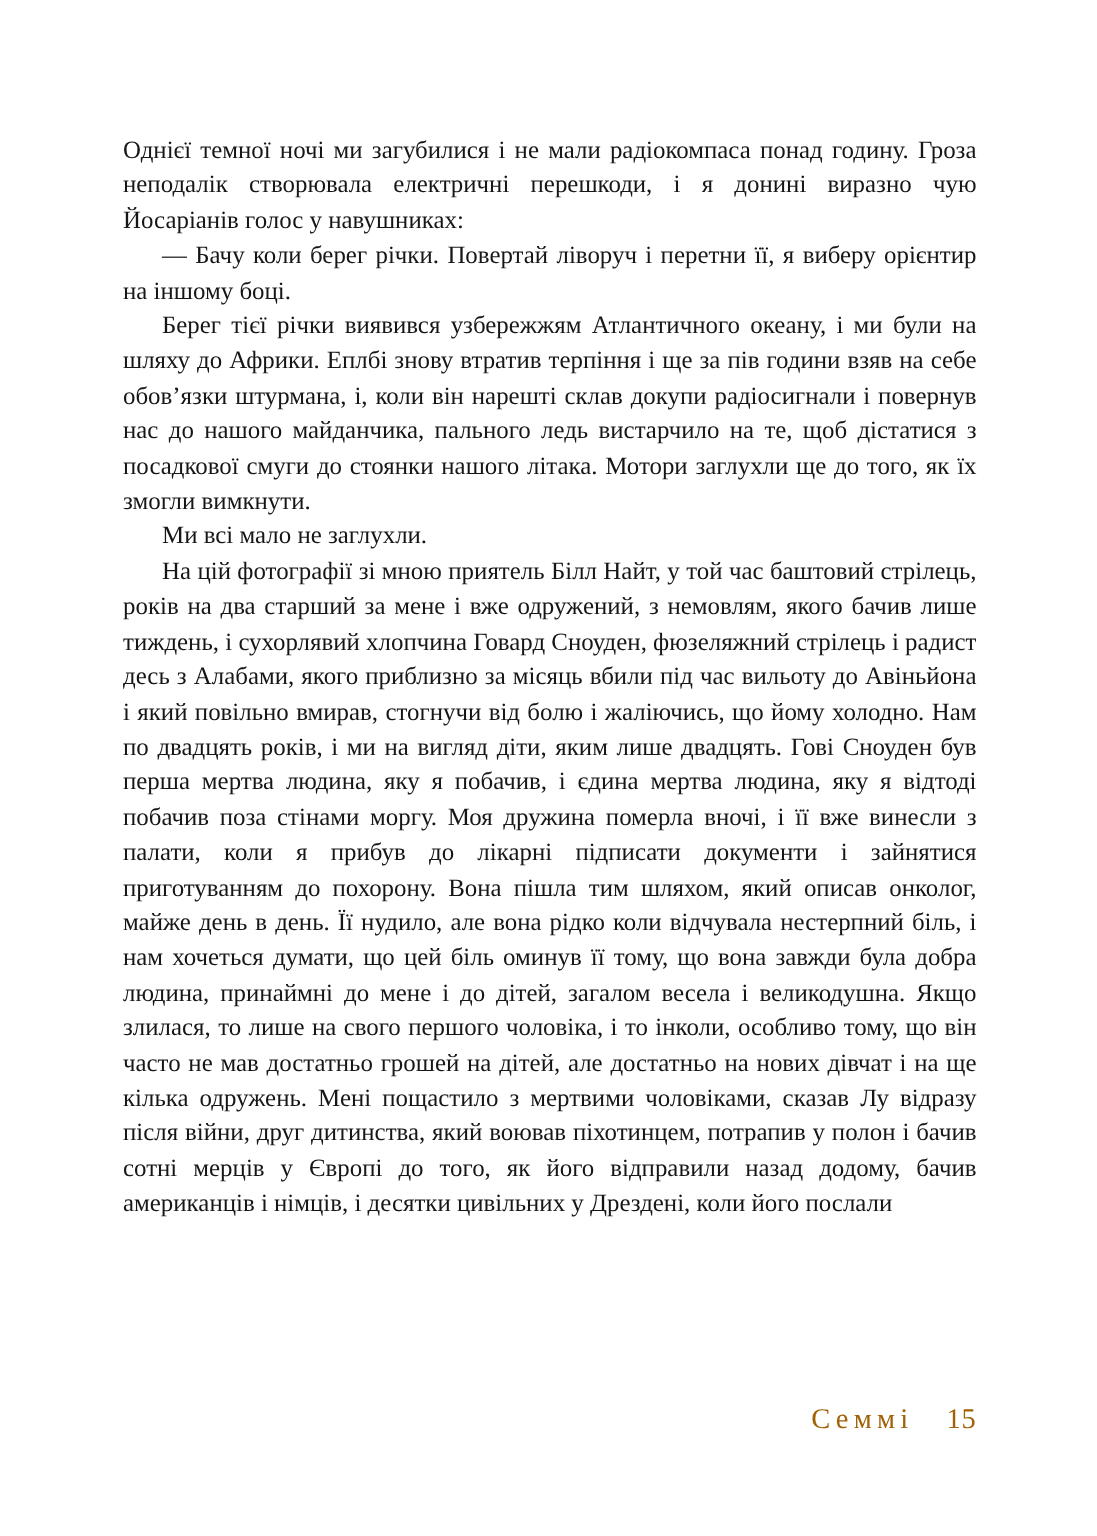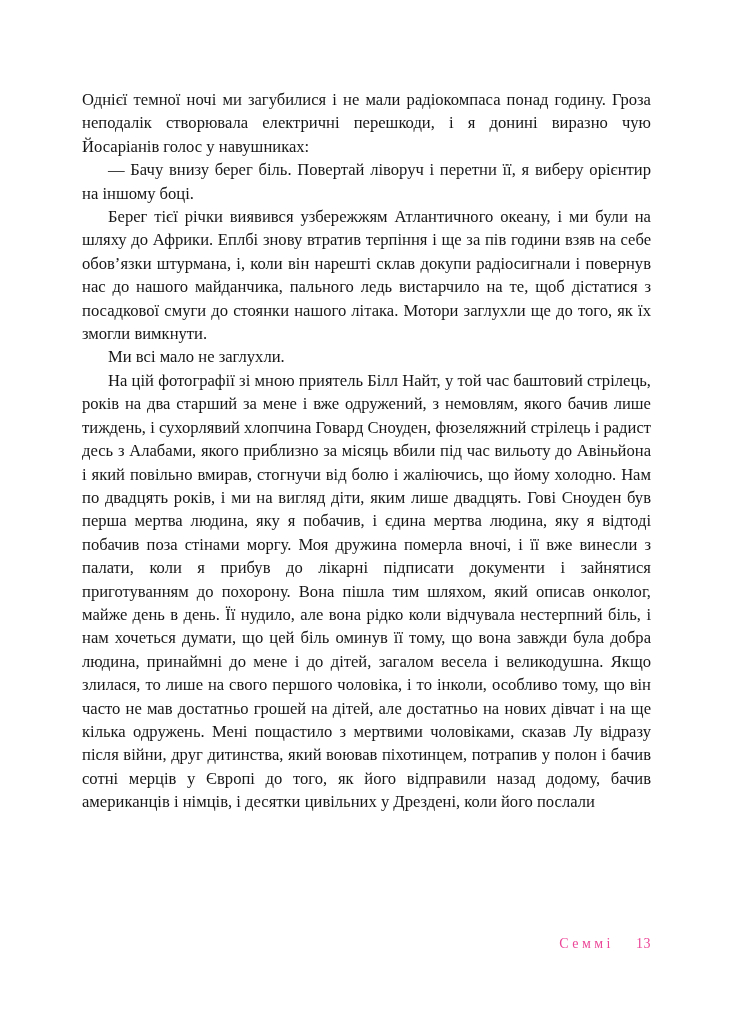--- a/index.html
+++ b/index.html
@@ -32,42 +32,42 @@
   }
   .text-block p.indent {
     text-indent: 26px;
   }
   .page-footer {
     position: absolute;
     top: 936px;
     right: 80px;
     display: flex;
     align-items: baseline;
-    font-size: 14px;
-    color: #ec4899;
+    font-size: 19px;
+    color: #a16207;
   }
   .running-title {
     letter-spacing: 3.5px;
   }
   .page-number {
     margin-left: 22px;
     letter-spacing: 0.5px;
   }
 </style>
 </head>
 <body>
 
 <div class="page">
 
   <main class="text-block">
     <p>Однієї темної ночі ми загубилися і не мали радіокомпаса понад годину. Гроза неподалік створювала електричні перешкоди, і я донині виразно чую Йосаріанів голос у навушниках:</p>
-    <p class="indent">— Бачу внизу берег біль. Повертай ліворуч і перетни її, я виберу орієнтир на іншому боці.</p>
+    <p class="indent">— Бачу коли берег річки. Повертай ліворуч і перетни її, я виберу орієнтир на іншому боці.</p>
     <p class="indent">Берег тієї річки виявився узбережжям Атлантичного океану, і ми були на шляху до Африки. Еплбі знову втратив терпіння і ще за пів години взяв на себе обов’язки штурмана, і, коли він нарешті склав докупи радіосигнали і повернув нас до нашого майданчика, пального ледь вистарчило на те, щоб дістатися з посадкової смуги до стоянки нашого літака. Мотори заглухли ще до того, як їх змогли вимкнути.</p>
     <p class="indent">Ми всі мало не заглухли.</p>
     <p class="indent">На цій фотографії зі мною приятель Білл Найт, у той час баштовий стрілець, років на два старший за мене і вже одружений, з немовлям, якого бачив лише тиждень, і сухорлявий хлопчина Говард Сноуден, фюзеляжний стрілець і радист десь з Алабами, якого приблизно за місяць вбили під час вильоту до Авіньйона і який повільно вмирав, стогнучи від болю і жаліючись, що йому холодно. Нам по двадцять років, і ми на вигляд діти, яким лише двадцять. Гові Сноуден був перша мертва людина, яку я побачив, і єдина мертва людина, яку я відтоді побачив поза стінами моргу. Моя дружина померла вночі, і її вже винесли з палати, коли я прибув до лікарні підписати документи і зайнятися приготуванням до похорону. Вона пішла тим шляхом, який описав онколог, майже день в день. Її нудило, але вона рідко коли відчувала нестерпний біль, і нам хочеться думати, що цей біль оминув її тому, що вона завжди була добра людина, принаймні до мене і до дітей, загалом весела і великодушна. Якщо злилася, то лише на свого першого чоловіка, і то інколи, особливо тому, що він часто не мав достатньо грошей на дітей, але достатньо на нових дівчат і на ще кілька одружень. Мені пощастило з мертвими чоловіками, сказав Лу відразу після війни, друг дитинства, який воював піхотинцем, потрапив у полон і бачив сотні мерців у Європі до того, як його відправили назад додому, бачив американців і німців, і десятки цивільних у Дрездені, коли його послали</p>
   </main>
 
   <footer class="page-footer">
     <span class="running-title">Семмі</span>
-    <span class="page-number">13</span>
+    <span class="page-number">15</span>
   </footer>
 
 </div>
 
 </body></html>

